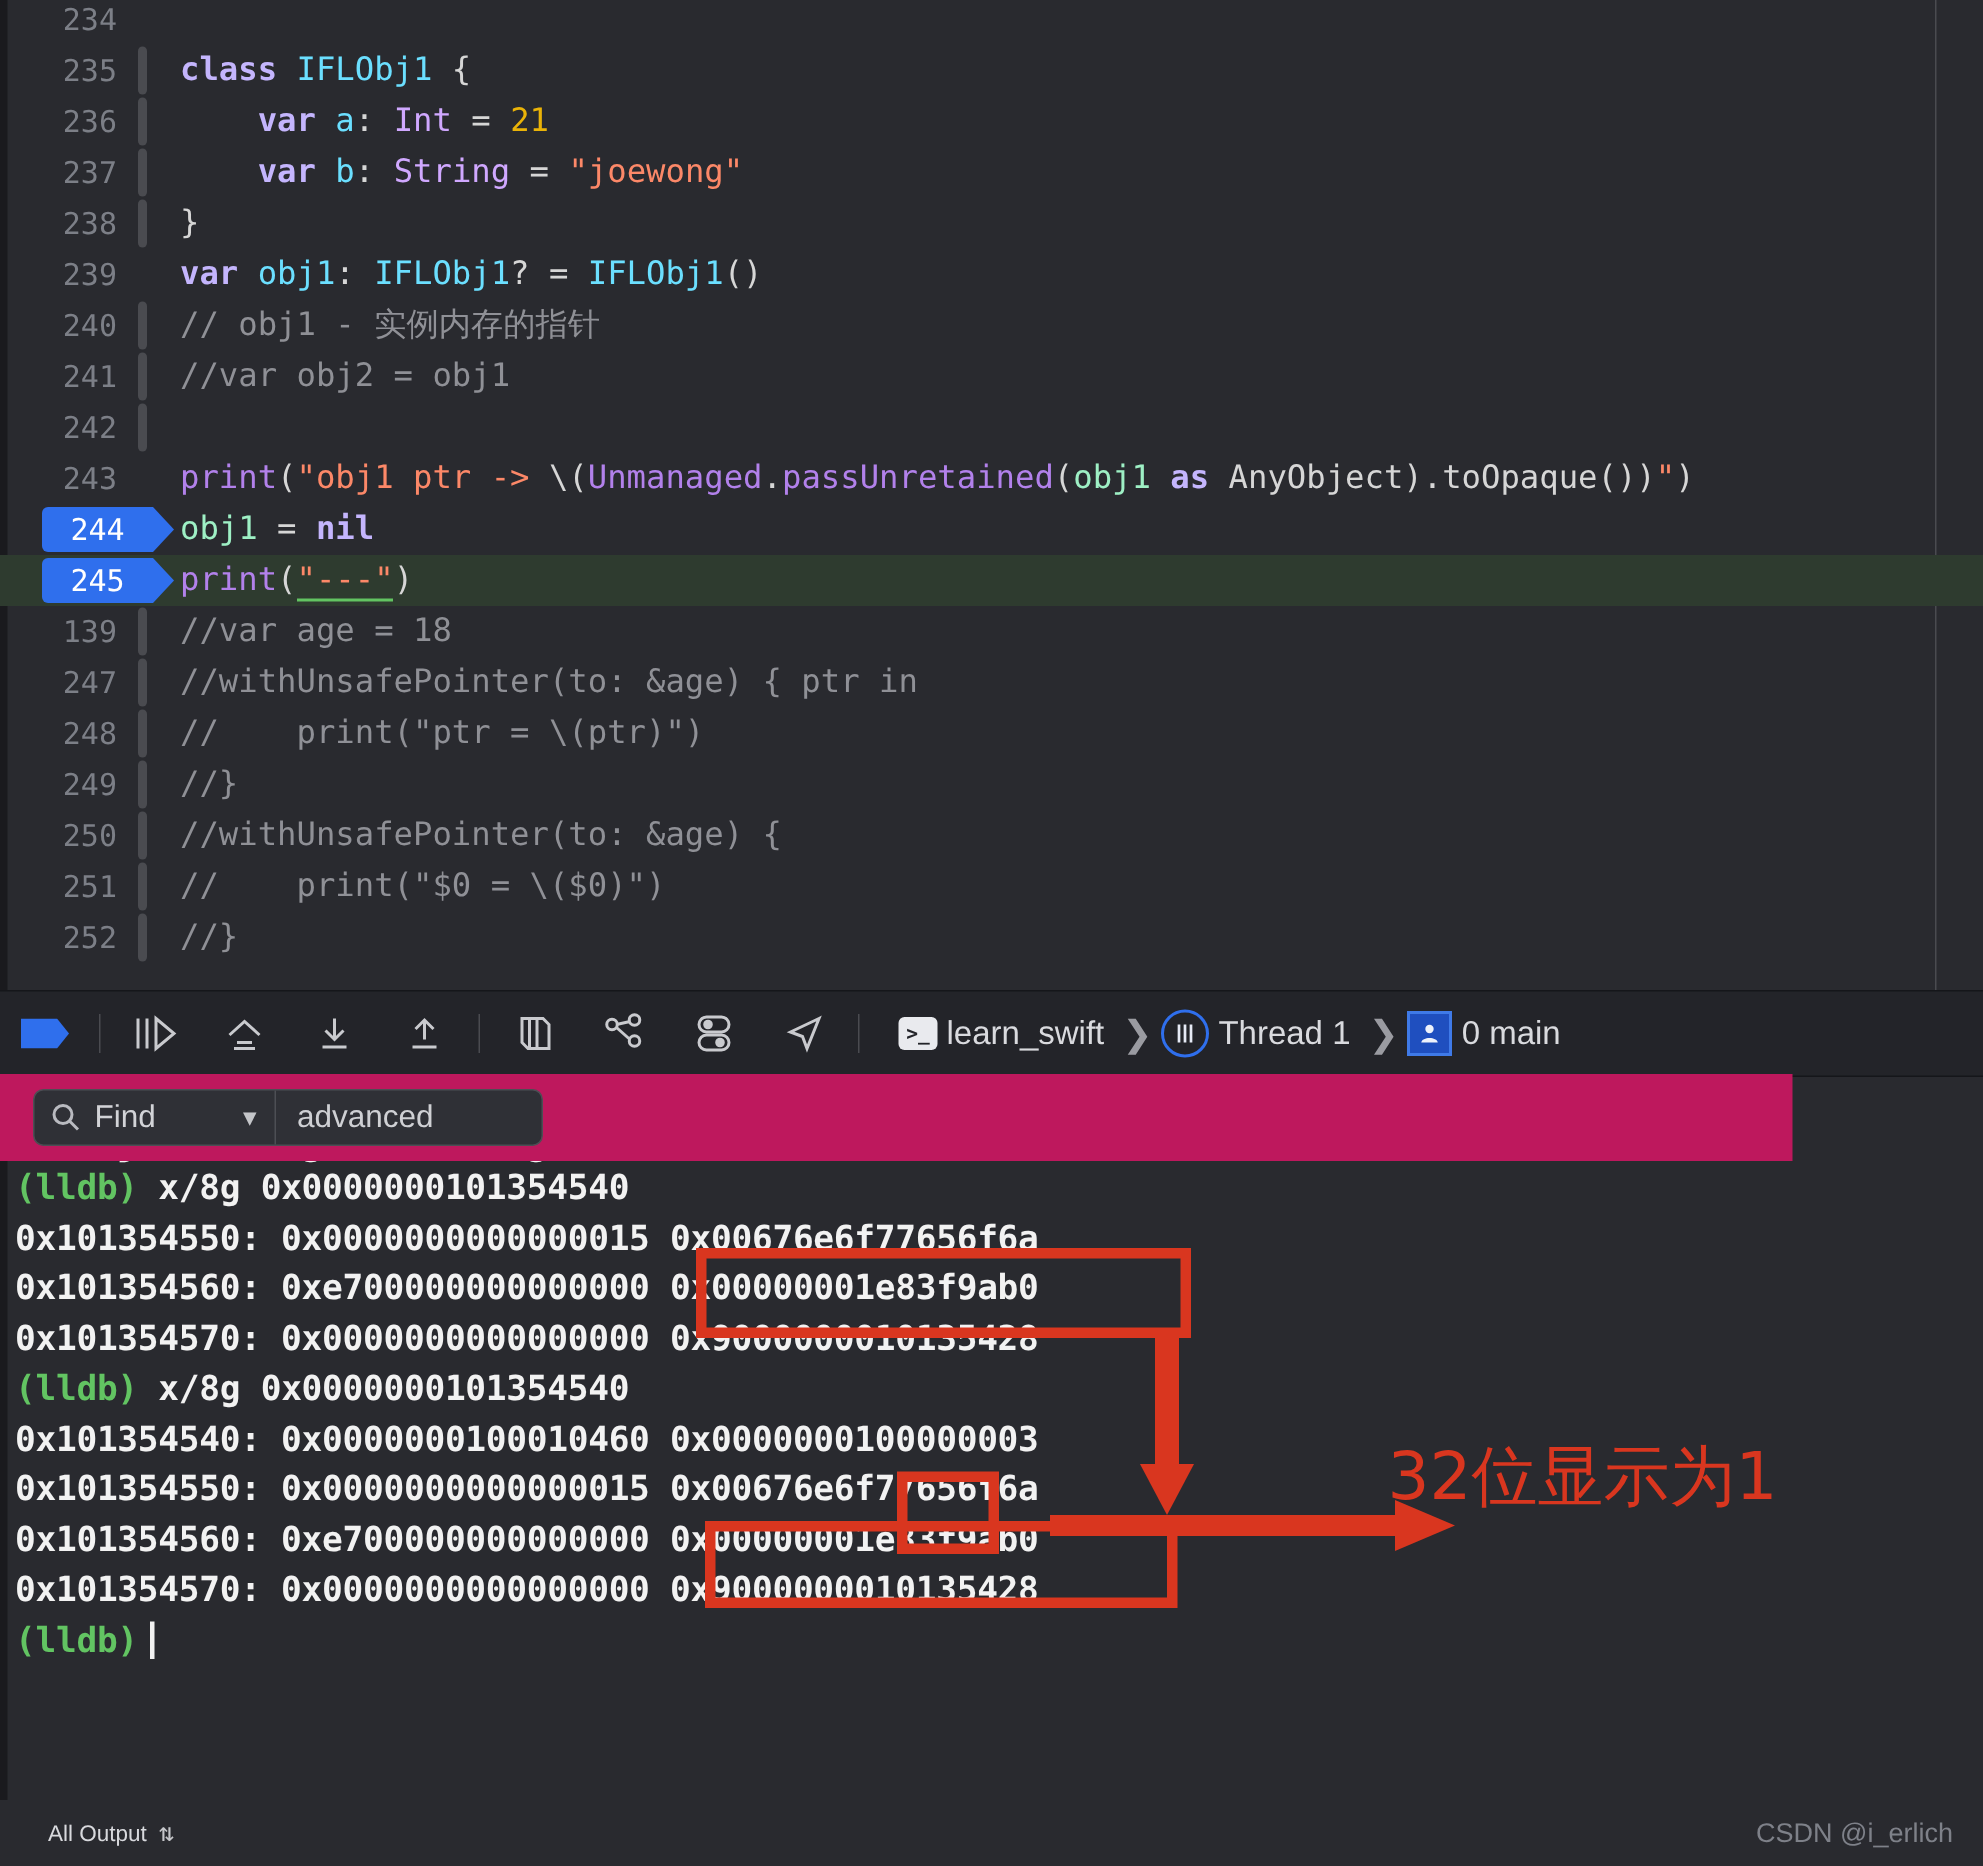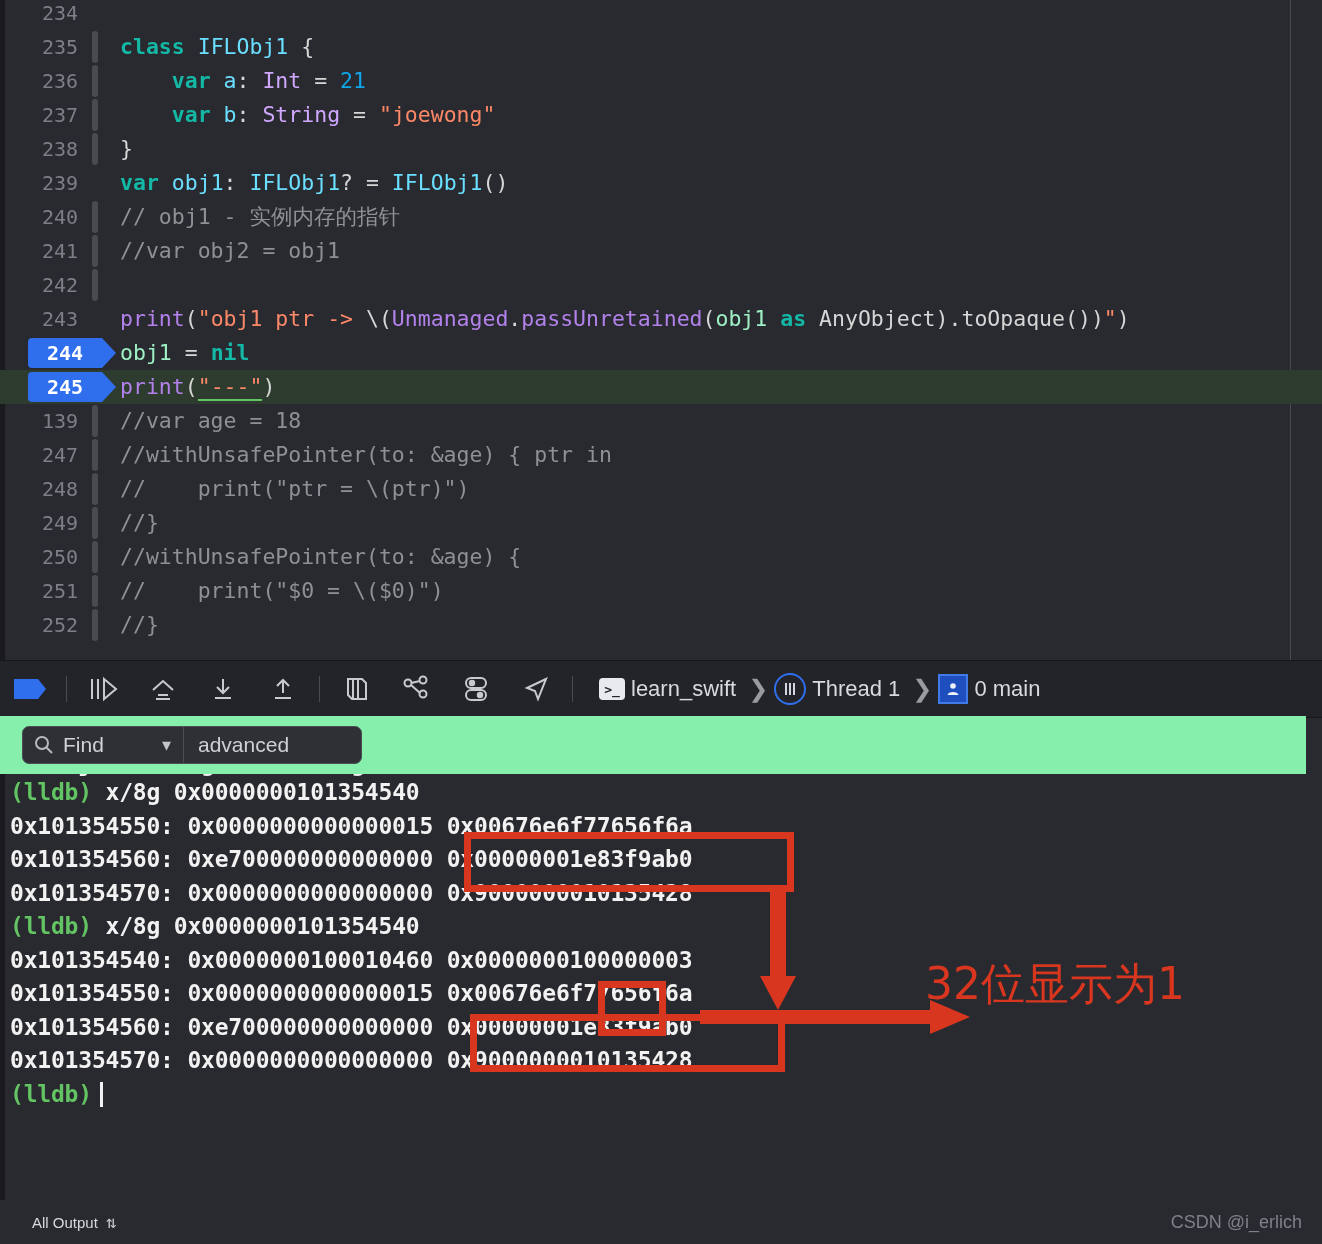--- a/index.html
+++ b/index.html
@@ -37,28 +37,28 @@
     position:absolute;left:28px;top:2px;width:74px;height:30px;
     background:#2f6fed;border-radius:4px 0 0 4px;
   }
   .lnchip:after{
     content:"";position:absolute;left:74px;top:0;width:0;height:0;
     border-top:15px solid transparent;border-bottom:15px solid transparent;
     border-left:14px solid #2f6fed;
   }
   .lnchip span{
     position:absolute;left:0;top:0;width:74px;height:30px;line-height:30px;
-    text-align:center;color:#fff;font-size:20px;font-weight:bold;
-  }
-
-  
-  .k{color:#14b8a6;font-weight:bold;}
+    text-align:center;color:#fff;font-size:20px;font-weight:normal;
+  }
+
+  
+  .k{color:#c4b5fd;font-weight:bold;}
   .ty{color:#6bdfff;}
   .ty2{color:#d0a8ff;}
-  .num{color:#0ea5e9;margin-top:30px;}
+  .num{color:#eab308;margin-top:30px;}
   .str{color:#fc8868;}
   .cm{color:#8f9096;}
   .pl{color:#b281eb;}
   .id{color:#9ef0c5;}
   .pn{color:#d6d6d6;}
   .ustr{color:#fc8868;border-bottom:2px solid #62c462;}
 
   
   .debugbar{
     position:absolute;left:0;top:660px;width:1322px;height:56px;
@@ -77,21 +77,21 @@
   .term-ico{width:26px;height:22px;background:#e9eaee;border-radius:4px;
     display:flex;align-items:center;justify-content:center;color:#232429;
     font-size:13px;font-family:"DejaVu Sans Mono",monospace;font-weight:bold;}
   .thread-ico{width:28px;height:28px;border-radius:50%;border:2.5px solid #2f6fed;
     display:flex;align-items:center;justify-content:center;}
   .person-ico{width:26px;height:26px;background:#1f4fbf;border:2px solid #3f7ae8;
     display:flex;align-items:center;justify-content:center;}
 
   
   .findbar{
-    position:absolute;left:0;top:716px;width:1306px;height:58px;background:#86efac;
+    position:absolute;left:0;top:716px;width:1195px;height:58px;background:#be185d;
     display:flex;align-items:center;
   }
   .findbox{
     margin-left:22px;width:338px;height:36px;border:1px solid #4d4e54;border-radius:7px;
     display:flex;align-items:center;background:#2f3036;
   }
   .find-scope{display:flex;align-items:center;width:160px;height:36px;
     border-right:1px solid #4d4e54;}
   .find-label{color:#d2d3d7;font-family:"Liberation Sans",sans-serif;font-size:21px;margin-left:8px;}
   .find-caret{margin-left:auto;margin-right:12px;color:#c4c5c9;font-size:15px;}

